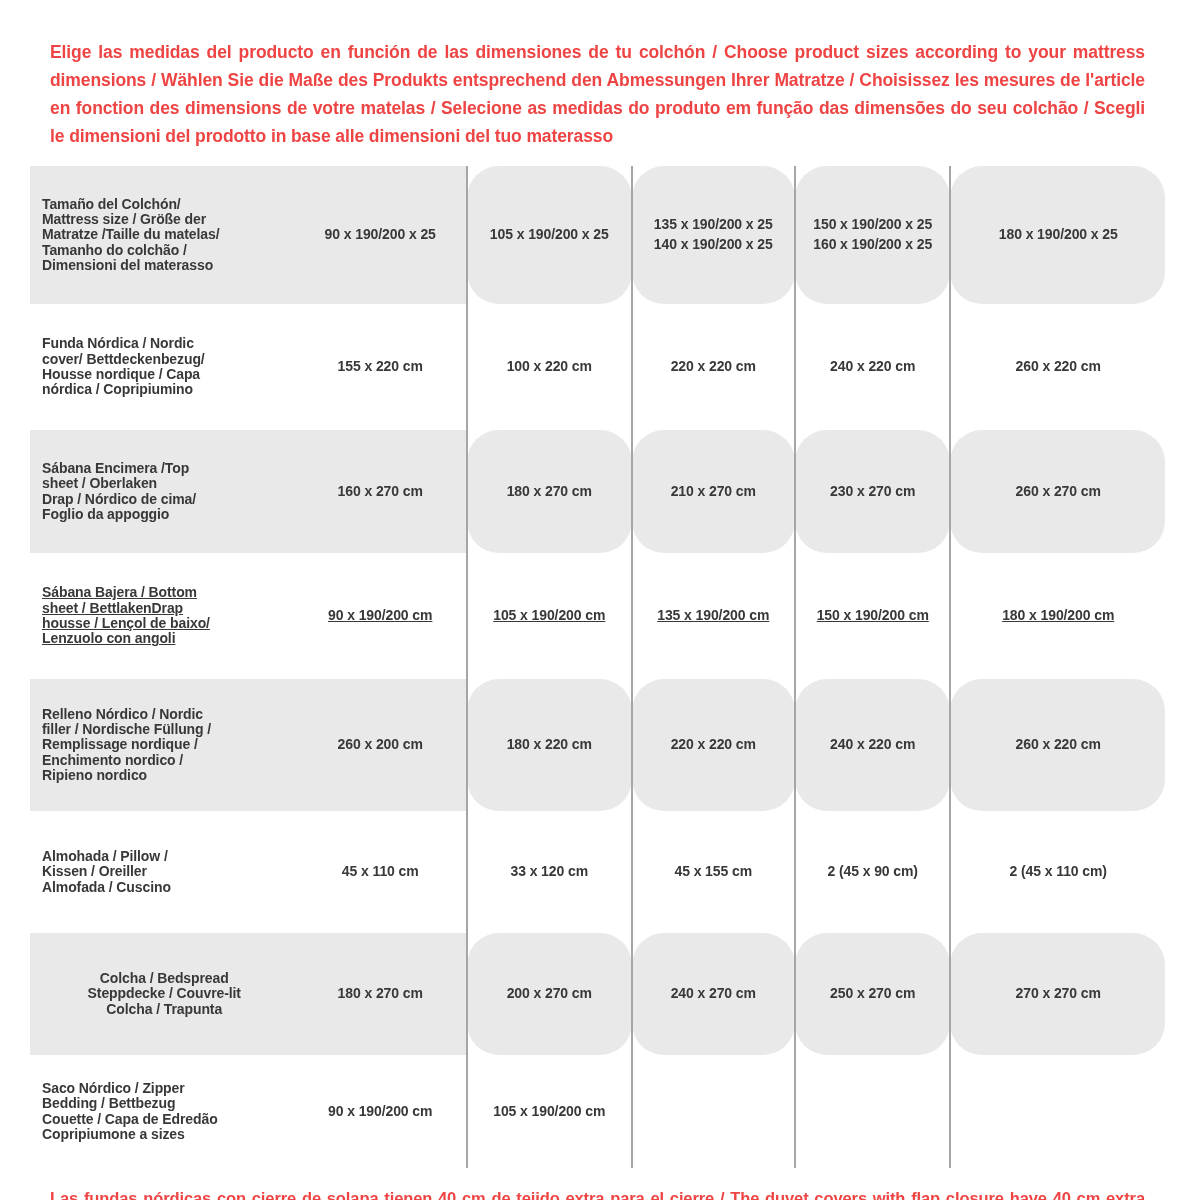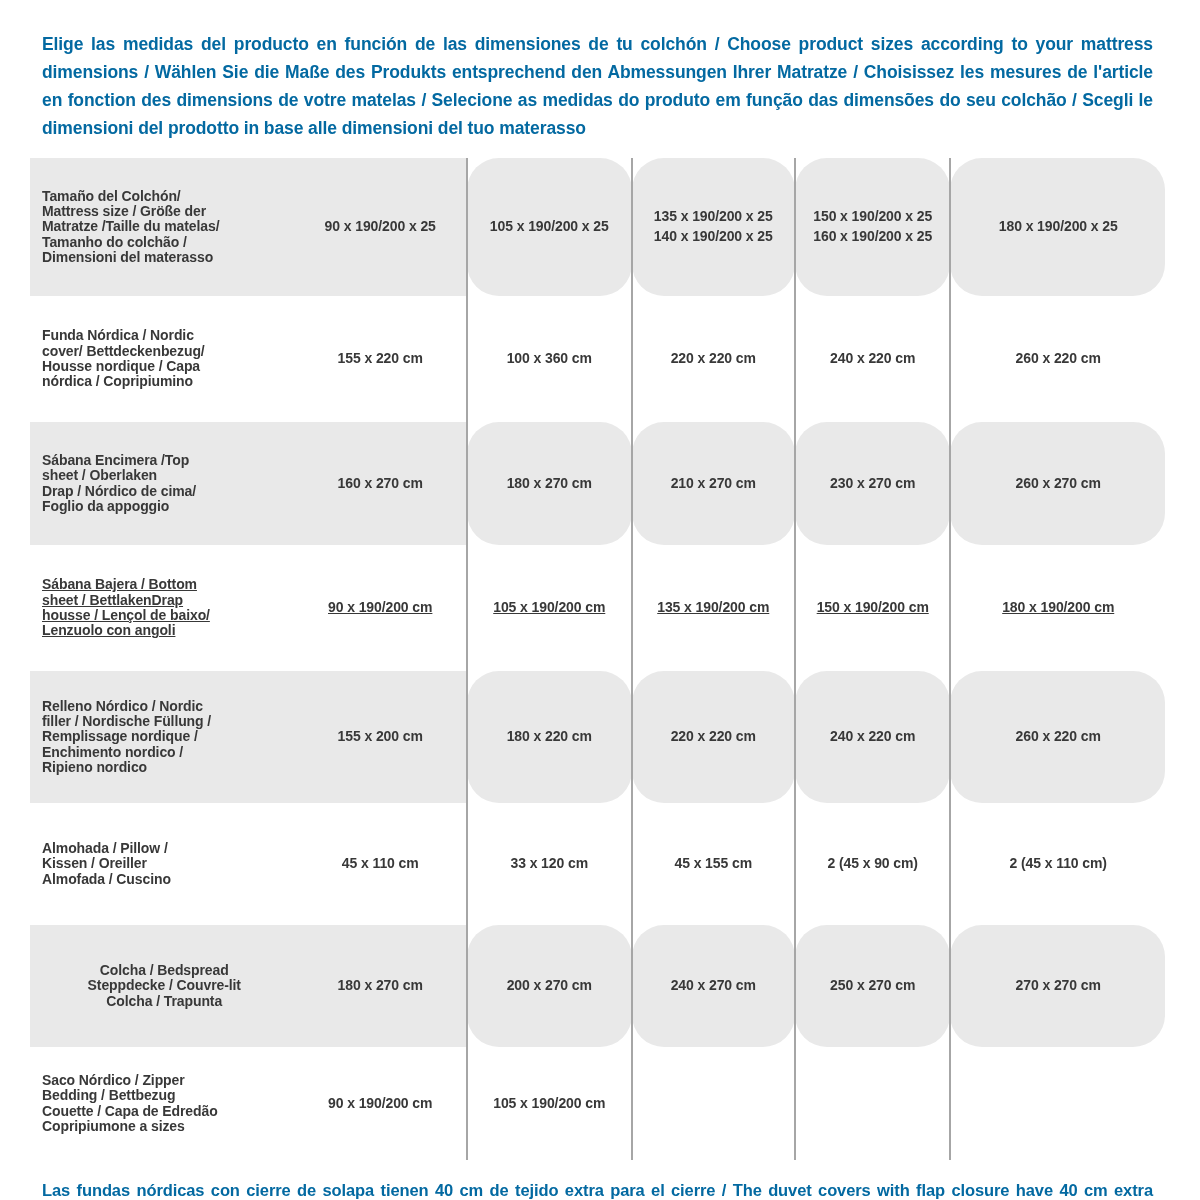--- a/index.html
+++ b/index.html
@@ -14,24 +14,24 @@
     font-family: "Liberation Sans", sans-serif;
     font-weight: bold;
     color: #383838;
     letter-spacing: -0.1px;
   }
   .page {
     margin: 0 35px 0 30px;
     padding-top: 30px;
   }
   .intro, .footnote {
-    margin: 0;
+    margin: 8px;
     padding: 0 12px;
     text-align: justify;
-    color: #0369a1;
+    color: #ef4444;
   }
   .intro {
     font-size: 17.5px;
     line-height: 28px;
     margin-bottom: 16px;
   }
   .footnote {
     font-size: 16.5px;
     line-height: 28px;
     margin-top: 16px;
@@ -114,21 +114,21 @@
         <td class="val">180 x 190/200 x 25</td>
       </tr>
     </thead>
     <tbody>
       <tr>
         <td class="label">Funda Nórdica /  Nordic
 cover/ Bettdeckenbezug/
 Housse nordique  / Capa
 nórdica / Copripiumino</td>
         <td class="val">155 x 220 cm</td>
-        <td class="val">100 x 360 cm</td>
+        <td class="val">100 x 220 cm</td>
         <td class="val">220 x 220 cm</td>
         <td class="val">240 x 220 cm</td>
         <td class="val">260 x 220 cm</td>
       </tr>
       <tr>
         <td class="label">Sábana Encimera /Top
 sheet / Oberlaken
 Drap / Nórdico de cima/
 Foglio da appoggio</td>
         <td class="val">160 x 270 cm</td>
@@ -147,21 +147,21 @@
         <td class="val">135 x 190/200 cm</td>
         <td class="val">150 x 190/200 cm</td>
         <td class="val">180 x 190/200 cm</td>
       </tr>
       <tr>
         <td class="label">Relleno Nórdico / Nordic
 filler / Nordische Füllung /
 Remplissage nordique /
 Enchimento nordico /
 Ripieno nordico</td>
-        <td class="val">155 x 200 cm</td>
+        <td class="val">260 x 200 cm</td>
         <td class="val">180 x 220 cm</td>
         <td class="val">220 x 220 cm</td>
         <td class="val">240 x 220 cm</td>
         <td class="val">260 x 220 cm</td>
       </tr>
       <tr>
         <td class="label">Almohada  / Pillow /
 Kissen / Oreiller
 Almofada / Cuscino</td>
         <td class="val">45 x 110 cm</td>

